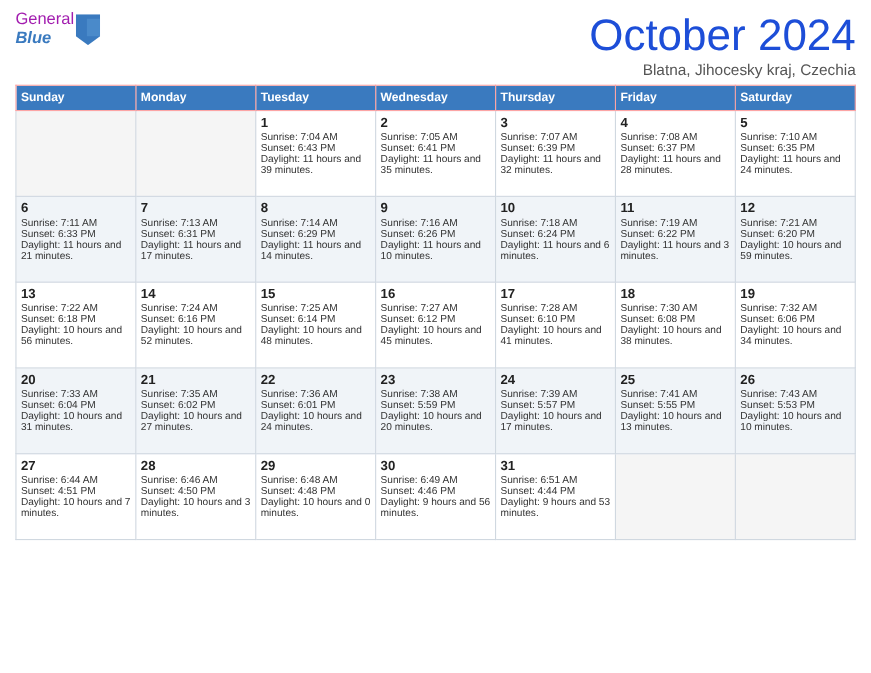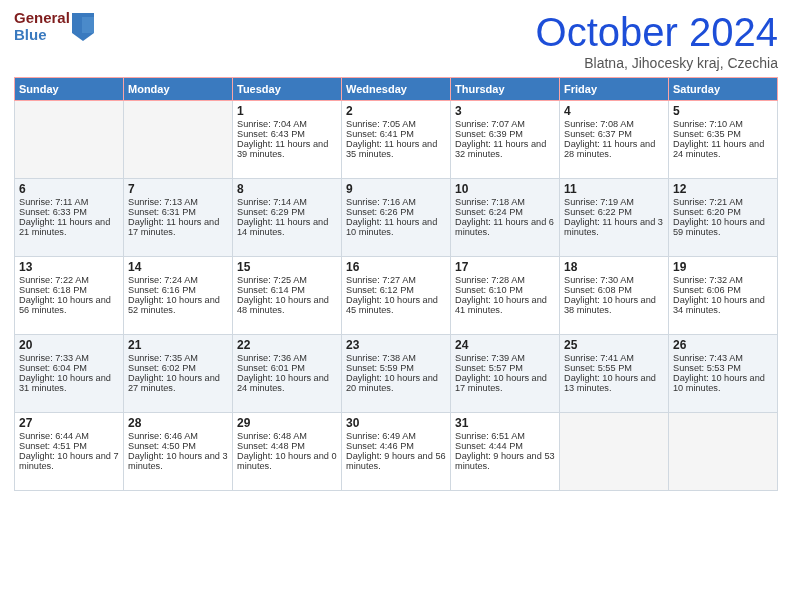--- a/index.html
+++ b/index.html
@@ -26,27 +26,28 @@
       align-items: flex-end;
       gap: 0px;
     }
     .logo-text {
       display: flex;
       flex-direction: column;
       line-height: 1.1;
     }
     .logo-general {
       font-size: 15px;
-      color: #7f1d1d;
-      font-weight: bold;
+      color: #a21caf;
+      font-weight: normal;
     }
     .logo-blue {
       font-size: 15px;
       color: #3a7abf;
       font-weight: bold;
+      font-style: italic;
     }
     .logo-icon {
       width: 22px;
       height: 28px;
       margin-left: 2px;
       margin-bottom: 2px;
     }
     .title-block {
       text-align: right;
     }

